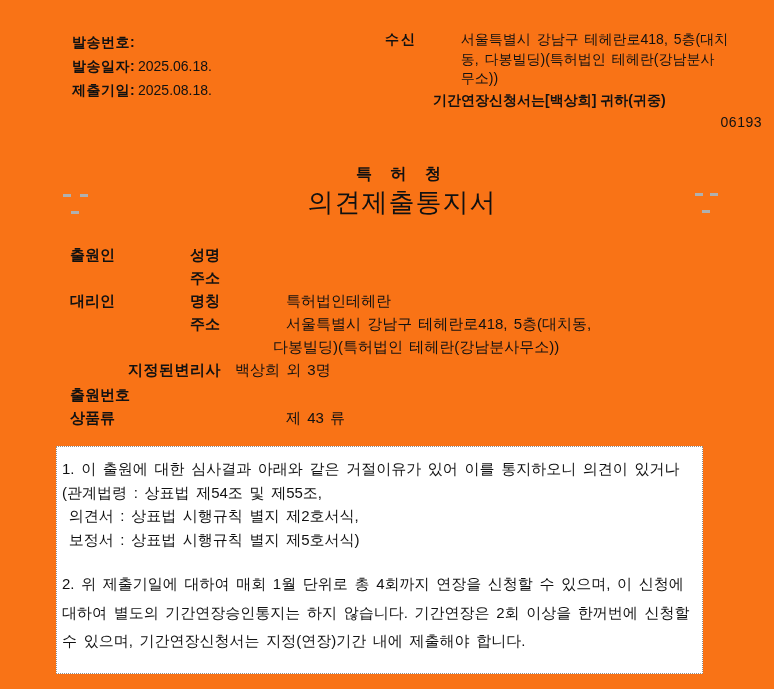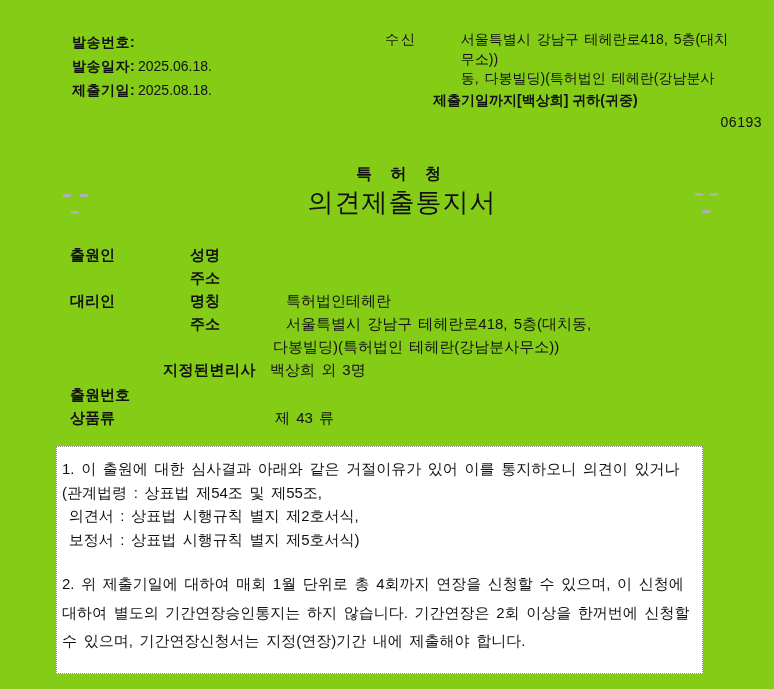--- a/index.html
+++ b/index.html
@@ -3,59 +3,59 @@
 <meta charset="utf-8">
 <style>
   html, body {
     margin: 0; padding: 0;
     width: 774px; height: 689px;
     background: #ffffff;
     overflow: hidden;
     font-family: "Liberation Sans", "DejaVu Sans", sans-serif;
     color: #111111;
   }
-  .page { position: relative; width: 774px; height: 689px; background: #84cc16; }
+  .page { position: relative; width: 774px; height: 689px; background: #f97316; }
 
   
   .dispatch { position: absolute; left: 72px; top: 30px; font-size: 14px; }
   .d-row { line-height: 24px; white-space: nowrap; }
   .d-label { display: inline-block; width: 66px; font-weight: bold; letter-spacing: 0.5px; }
   .d-value { font-weight: normal; }
 
   
   .recv { position: absolute; left: 385px; top: 30px; width: 377px; font-size: 14px; }
   .recv-main { display: flex; }
-  .recv-label { width: 58px; font-weight: normal; line-height: 19.5px; letter-spacing: 2px; }
+  .recv-label { width: 58px; font-weight: bold; line-height: 19.5px; letter-spacing: 2px; }
   .recv-addr { width: 319px; line-height: 19.5px; word-spacing: 2px; margin-left: 21px; }
   .recv-name { margin-left: 48px; margin-top: 2px; line-height: 19.5px; font-weight: bold; }
   .recv-postal { margin-top: 3px; text-align: right; line-height: 19px; letter-spacing: 0.5px; }
 
   
   .title-block { position: absolute; left: 0; top: 164px; width: 774px; text-align: center; padding-left: 15px; }
   .title-agency { font-size: 16px; font-weight: bold; letter-spacing: 7px; line-height: 20px; }
   .title-doc { font-size: 26px; font-weight: normal; letter-spacing: 1px; line-height: 32px; margin-top: 2px; }
 
   
   .mark { position: absolute; height: 3px; width: 8px; background: #b0b0b0; }
 
   
   .parties { position: absolute; left: 70px; top: 243px; font-size: 15px; }
   .p-row { line-height: 23px; white-space: nowrap; display: flex; }
   .col1 { display: inline-block; width: 106px; font-weight: bold; text-align: justify; text-align-last: justify; }
   .col2 { display: inline-block; width: 48px; margin-left: 14px; font-weight: bold; text-align: justify; text-align-last: justify; }
   .pval { margin-left: 48px; font-weight: normal; word-spacing: 2px; }
   .pval-cont { margin-left: 203px; font-weight: normal; word-spacing: 2px; }
-  .att-label { margin-left: 93px; font-weight: bold; letter-spacing: 0.5px; }
+  .att-label { margin-left: 58px; font-weight: bold; letter-spacing: 0.5px; }
   .att-val { margin-left: 14px; font-weight: normal; word-spacing: 2px; }
 
   
   .appnum { position: absolute; left: 70px; top: 383px; font-size: 15px; }
   .a-row { line-height: 23px; white-space: nowrap; display: flex; }
   .col-wide { display: inline-block; width: 201px; font-weight: bold; text-align: justify; text-align-last: justify; }
-  .aval { margin-left: 4px; font-weight: normal; word-spacing: 2px; }
+  .aval { margin-left: 15px; font-weight: normal; word-spacing: 2px; }
 
   
   .notice-box {
     position: absolute; left: 56px; top: 446px;
     width: 647px; height: 228px;
     border: 1px dotted #8f8f8f;
     box-sizing: border-box;
     padding: 10px 5px 0 5px;
     overflow: hidden;
     font-size: 15px;
@@ -80,25 +80,25 @@
     <div class="d-row">
       <span class="d-label">제출기일:</span><span class="d-value">2025.08.18.</span>
     </div>
   </div>
 
   <div class="recv">
     <div class="recv-main">
       <span class="recv-label">수신</span>
       <div class="recv-addr">
         <div>서울특별시 강남구 테헤란로418, 5층(대치</div>
+        <div>동,  다봉빌딩)(특허법인  테헤란(강남분사</div>
         <div>무소))</div>
-        <div>동,  다봉빌딩)(특허법인  테헤란(강남분사</div>
       </div>
     </div>
-    <div class="recv-name">제출기일까지[백상희] 귀하(귀중)</div>
+    <div class="recv-name">기간연장신청서는[백상희] 귀하(귀중)</div>
     <div class="recv-postal">06193</div>
   </div>
 
   <div class="title-block">
     <div class="title-agency">특 허 청</div>
     <div class="title-doc">의견제출통지서</div>
   </div>
 
   <div class="mark" style="left:63px; top:194px;"></div>
   <div class="mark" style="left:80px; top:194px;"></div>

